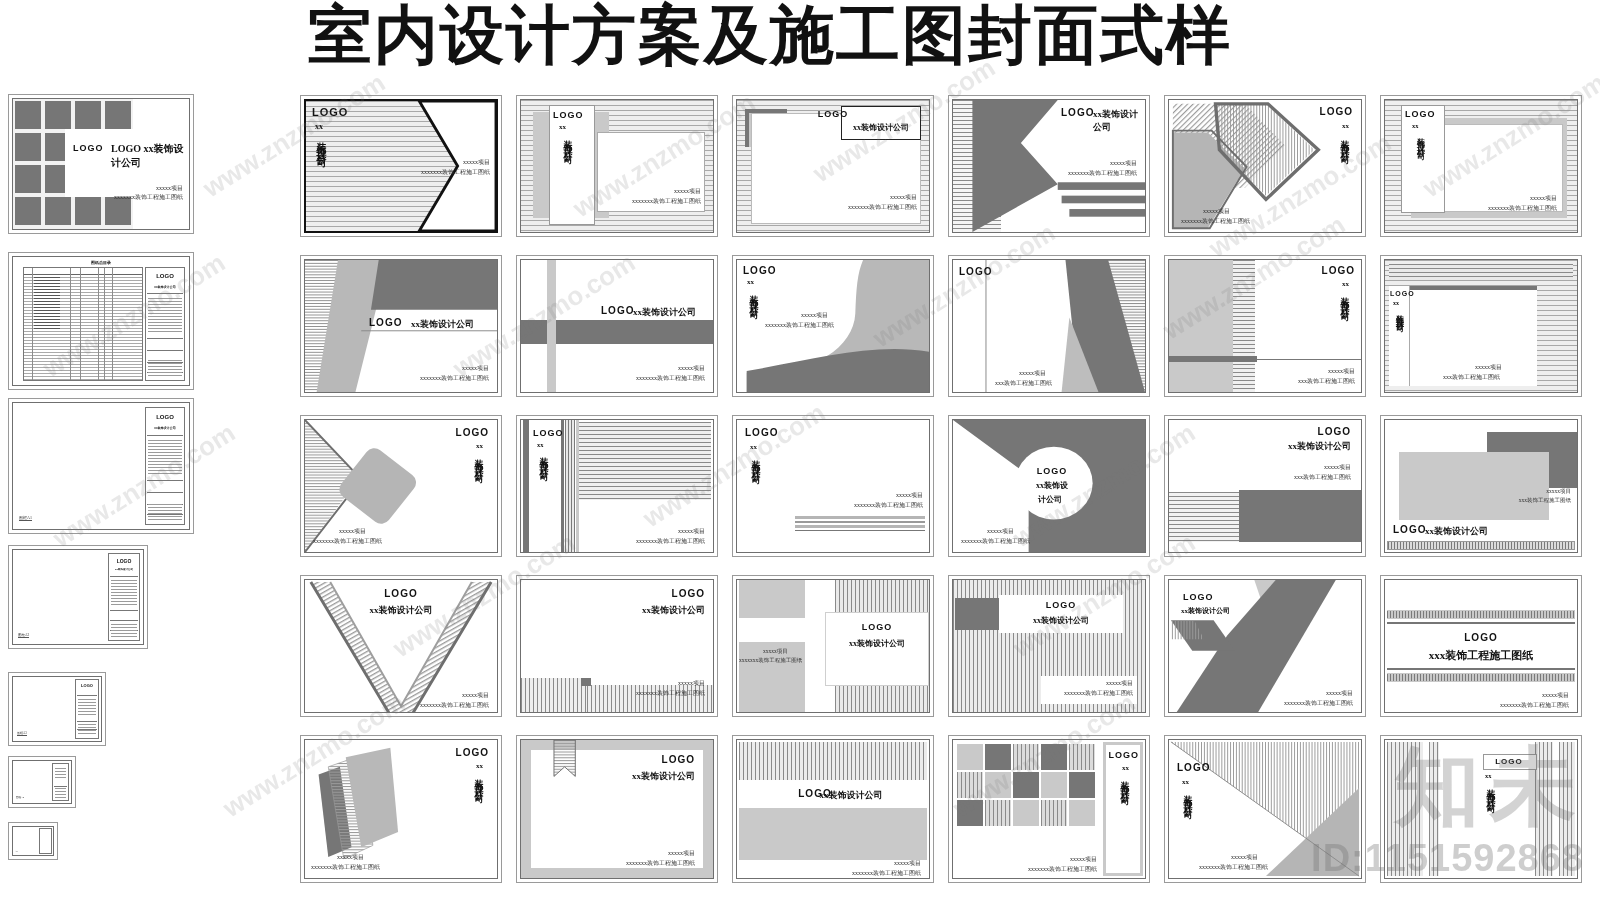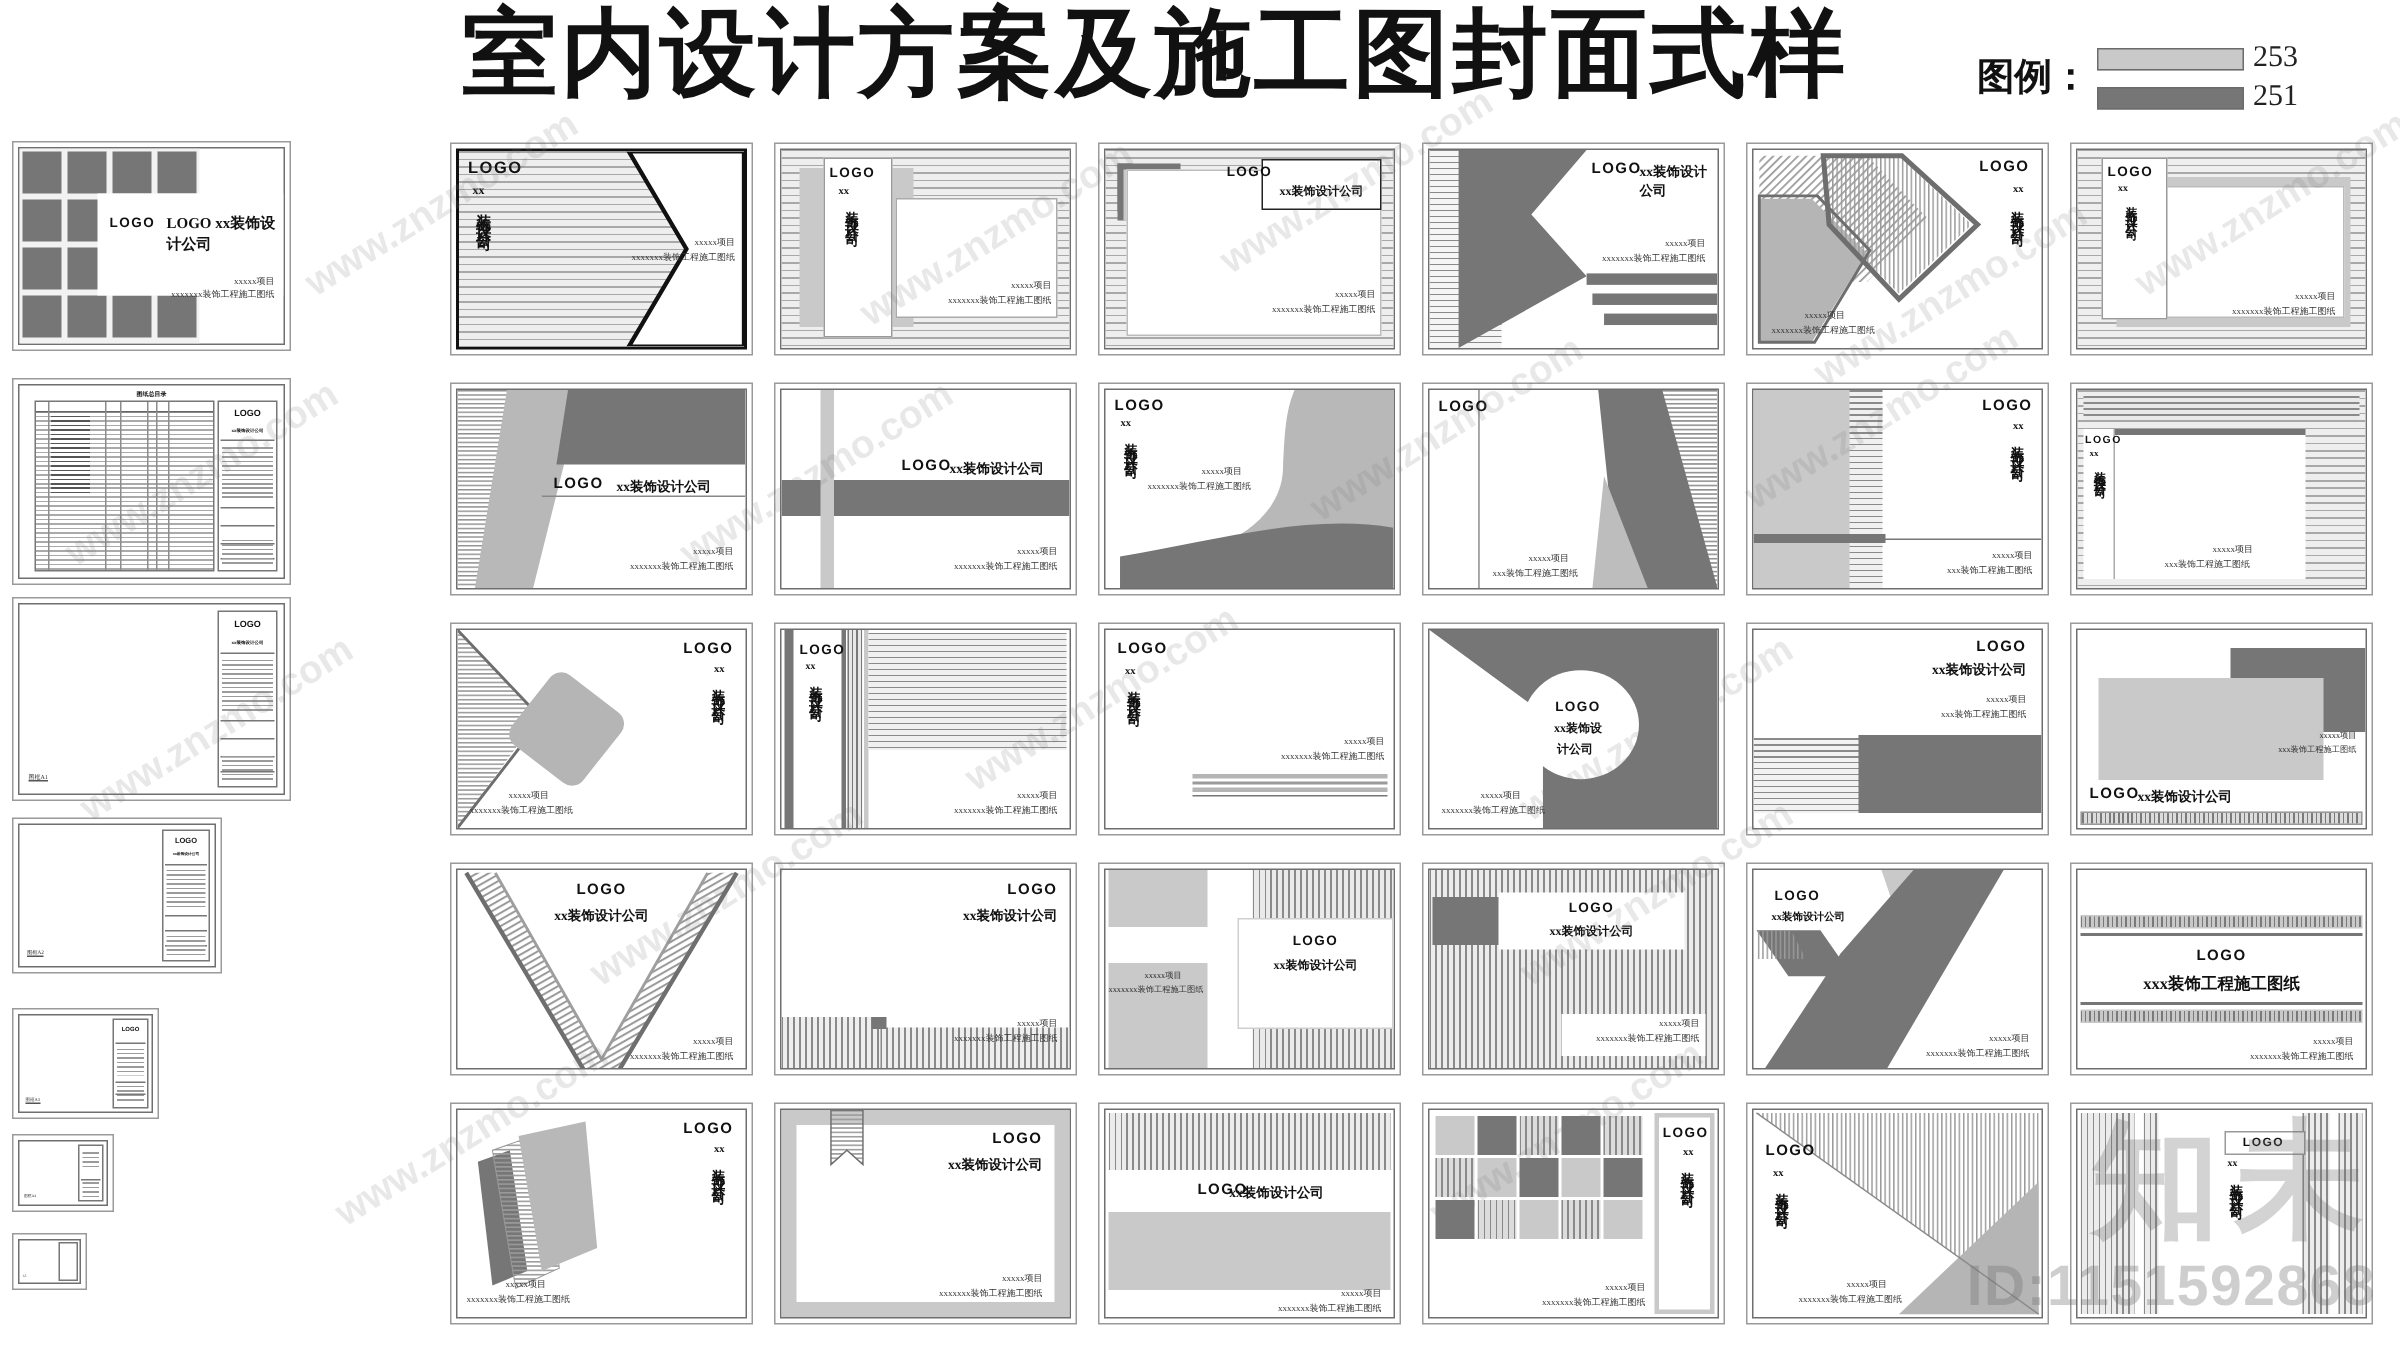--- a/index.html
+++ b/index.html
@@ -53,31 +53,20 @@
   .wm{position:absolute;color:rgba(120,120,120,.17);font-family:"Liberation Sans",sans-serif;font-weight:700;pointer-events:none;user-select:none;white-space:nowrap;}
   #wm-brand{position:absolute;right:14px;bottom:52px;font-size:86px;font-weight:700;color:rgba(110,110,110,.30);font-family:"Liberation Sans",sans-serif;letter-spacing:10px;}
   #wm-id{position:absolute;right:16px;bottom:18px;font-size:38px;font-weight:700;color:rgba(110,110,110,.34);font-family:"Liberation Sans",sans-serif;letter-spacing:1px;}
 </style>
 </head>
 <body>
 
 <div id="header">
   <div id="page-title">室内设计方案及施工图封面式样</div>
 
-  <div id="legend">
-    <div id="legend-label">图例：</div>
-    <div class="legend-row" style="top:2px;">
-      <div class="legend-sw" style="background:#c9c9c9;"></div>
-      <div class="legend-val">253</div>
-    </div>
-    <div class="legend-row" style="top:28px;">
-      <div class="legend-sw" style="background:#767676;"></div>
-      <div class="legend-val">251</div>
-    </div>
-  </div>
 </div>
 
 <div class="sheet frame-outer" style="left:8px;top:94px;width:186px;height:140px;">
   <div class="frame-inner">
     <div style="position:absolute;left:0;top:0;width:120px;height:100%;background:#f2f2f2;">
       <div style="position:absolute;left:2px;top:2px;width:26px;height:28px;background:#767676;"></div>
       <div style="position:absolute;left:32px;top:2px;width:26px;height:28px;background:#767676;"></div>
       <div style="position:absolute;left:62px;top:2px;width:26px;height:28px;background:#767676;"></div>
       <div style="position:absolute;left:92px;top:2px;width:26px;height:28px;background:#767676;"></div>
       <div style="position:absolute;left:2px;top:34px;width:26px;height:28px;background:#767676;"></div>

